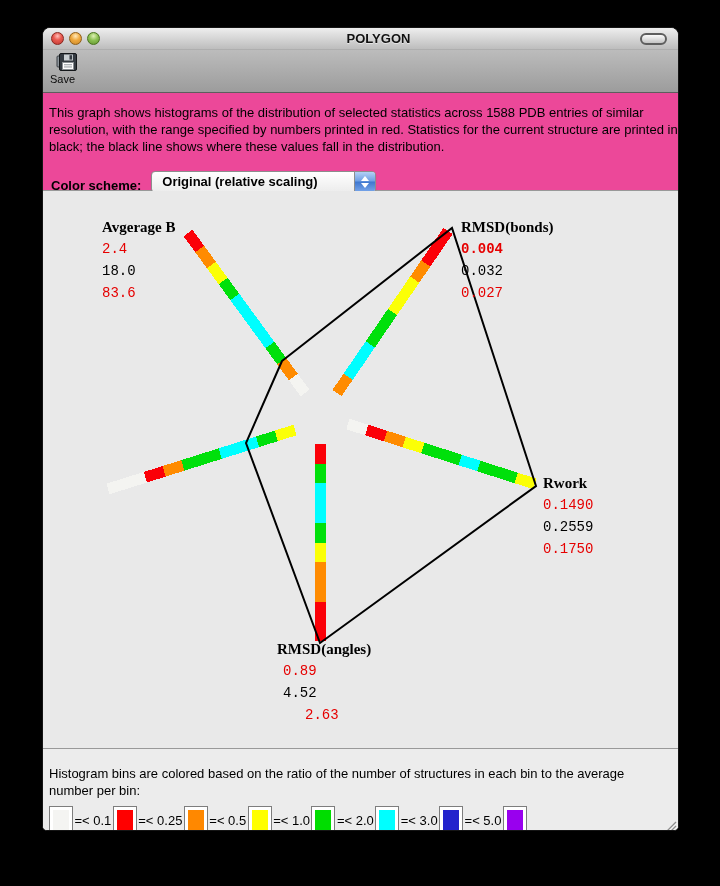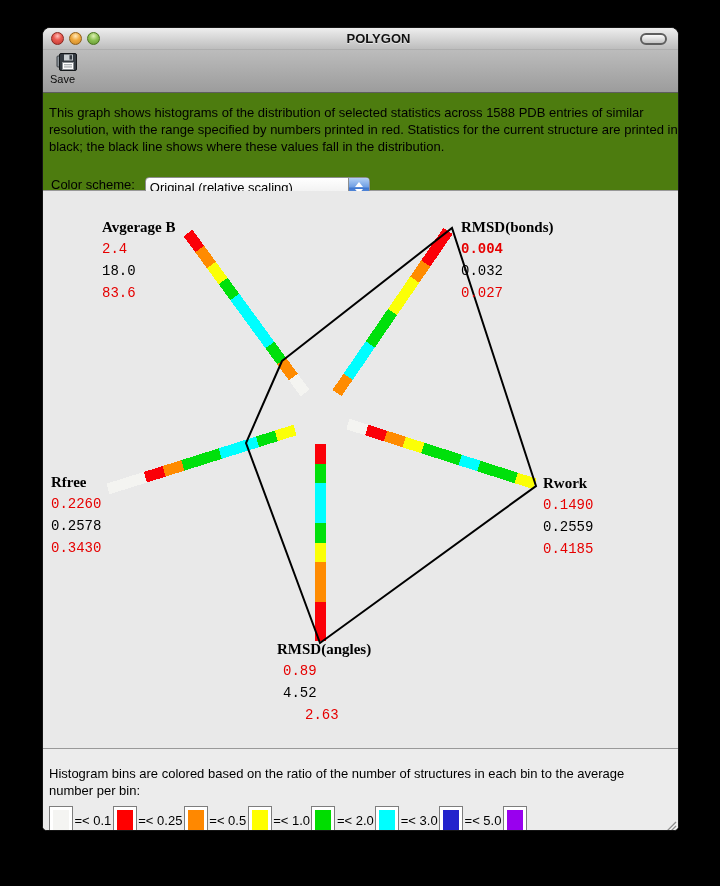--- a/index.html
+++ b/index.html
@@ -17,28 +17,28 @@
   .tl-yellow{left:26px;background:radial-gradient(circle at 50% 28%,#ffeabb 0%,#efa83d 45%,#c8882a 100%);border:1px solid #8f5e18;}
   .tl-green{left:44px;background:radial-gradient(circle at 50% 28%,#dff0b5 0%,#8cc153 45%,#60932d 100%);border:1px solid #49731d;}
   .oval-btn{position:absolute;right:11px;top:5px;width:27px;height:12px;border-radius:7px;box-sizing:border-box;
     background:linear-gradient(#fbfbfb,#c4c4c4);border:2px solid #5e5e5e;}
   
   .toolbar{height:42px;background:linear-gradient(#bcbcbc,#9c9c9c);border-bottom:1px solid #5e5e5e;position:relative;}
   .save-btn{position:absolute;left:7px;top:2px;width:34px;cursor:default;}
   .save-btn svg{display:block;margin:0 auto;}
   .save-label{font-size:11px;color:#0a0a0a;margin-top:1px;}
   
-  .desc-panel{height:98px;box-sizing:border-box;background:#4d7c0f;border-bottom:1px solid #999;
+  .desc-panel{height:98px;box-sizing:border-box;background:#ec4899;border-bottom:1px solid #999;
     padding:11px 6px 0 6px;}
   .desc-text{width:632px;font-size:13px;line-height:17px;color:#000;}
-  .scheme-row{display:flex;align-items:flex-start;margin-top:22px;}
+  .scheme-row{display:flex;align-items:flex-end;margin-top:16px;font-weight:bold;}
   .scheme-label{font-size:13px;color:#000;margin:0 10px 0 2px;}
   .popup-btn{position:relative;width:225px;height:22px;box-sizing:border-box;border:1px solid #8d8d8d;
     border-radius:4px;background:linear-gradient(#ffffff,#ececec);box-shadow:0 1px 1px rgba(0,0,0,.18);
-    font-size:13px;line-height:20px;color:#000;padding-left:4px;cursor:default;}
+    font-size:13px;line-height:20px;color:#000;padding-left:10px;cursor:default;}
   .popup-cap{position:absolute;right:0;top:0;width:20px;height:20px;border-radius:0 3px 3px 0;
     background:linear-gradient(#b3d0f5 0%,#6f9fe4 45%,#3f77cf 50%,#78a6ea 100%);border-left:1px solid #8d8d8d;}
   .tri{position:absolute;left:6px;width:0;height:0;border-left:4px solid transparent;border-right:4px solid transparent;}
   .tri-up{top:4px;border-bottom:5px solid #fff;}
   .tri-down{bottom:4px;border-top:5px solid #fff;}
   
   .plot{position:relative;height:557px;background:#e9e9e9;}
   .plot svg{position:absolute;left:0;top:0;}
   .axis-block{position:absolute;}
   .axis-name{font-family:"Liberation Serif",serif;font-weight:700;font-size:15px;color:#000;white-space:nowrap;}
@@ -174,41 +174,33 @@
         <div class="v-current" style="color: rgb(0, 0, 0);">0.032</div>
         <div class="v-range" style="color: rgb(230, 0, 0);">0.027</div>
       </div>
     </div>
 
     <div class="axis-block axis-pos-2">
       <div class="axis-name">Rwork</div>
       <div class="axis-vals">
         <div class="v-range" style="color: rgb(230, 0, 0);">0.1490</div>
         <div class="v-current" style="color: rgb(0, 0, 0);">0.2559</div>
-        <div class="v-range" style="color: rgb(230, 0, 0);">0.4185</div>
+        <div class="v-range" style="color: rgb(230, 0, 0);">0.1750</div>
       </div>
     </div>
 
     <div class="axis-block axis-pos-3">
       <div class="axis-name">RMSD(angles)</div>
       <div class="axis-vals">
         <div class="v-range" style="color: rgb(230, 0, 0);">0.89</div>
         <div class="v-current" style="color: rgb(0, 0, 0);">4.52</div>
         <div class="v-range" style="color: rgb(230, 0, 0); margin-left: 22px;">2.63</div>
       </div>
     </div>
 
-    <div class="axis-block axis-pos-4">
-      <div class="axis-name">Rfree</div>
-      <div class="axis-vals">
-        <div class="v-range" style="color: rgb(230, 0, 0);">0.2260</div>
-        <div class="v-current" style="color: rgb(0, 0, 0);">0.2578</div>
-        <div class="v-range" style="color: rgb(230, 0, 0);">0.3430</div>
-      </div>
-    </div>
   </div>
 
   <div class="legend-panel">
     <div class="legend-text">Histogram bins are colored based on the ratio of the number of structures in each bin to the average number per bin:</div>
     <div class="bins-row" id="bins-row">
         <span class="bin-swatch">
           <span class="bin-fill" style="display: block; background: rgb(244, 244, 242);"></span>
         </span>
         <span class="bin-label">=&lt; 0.1</span>
         <span class="bin-swatch">

